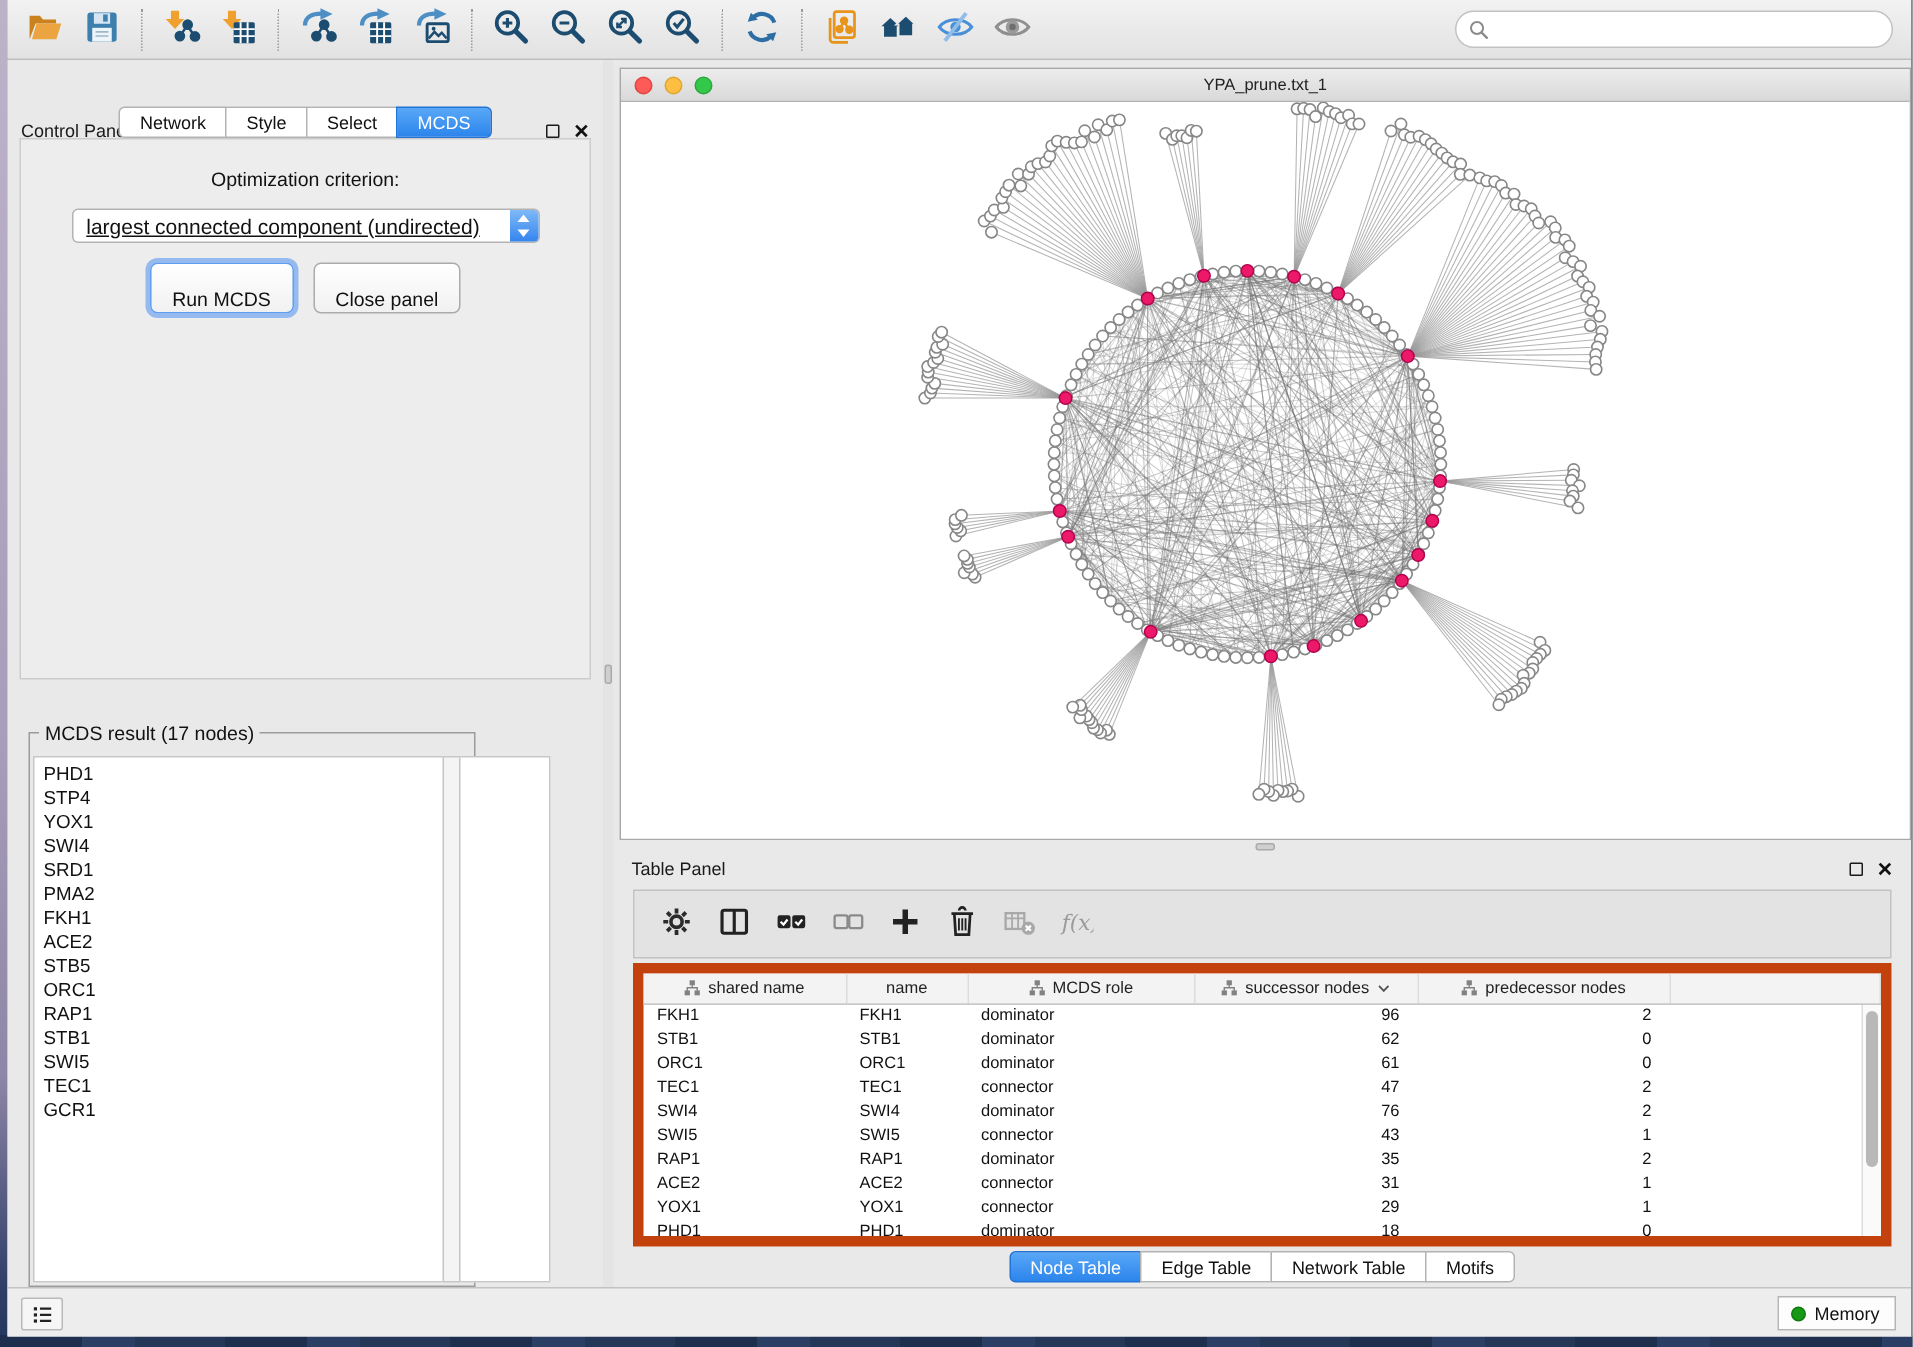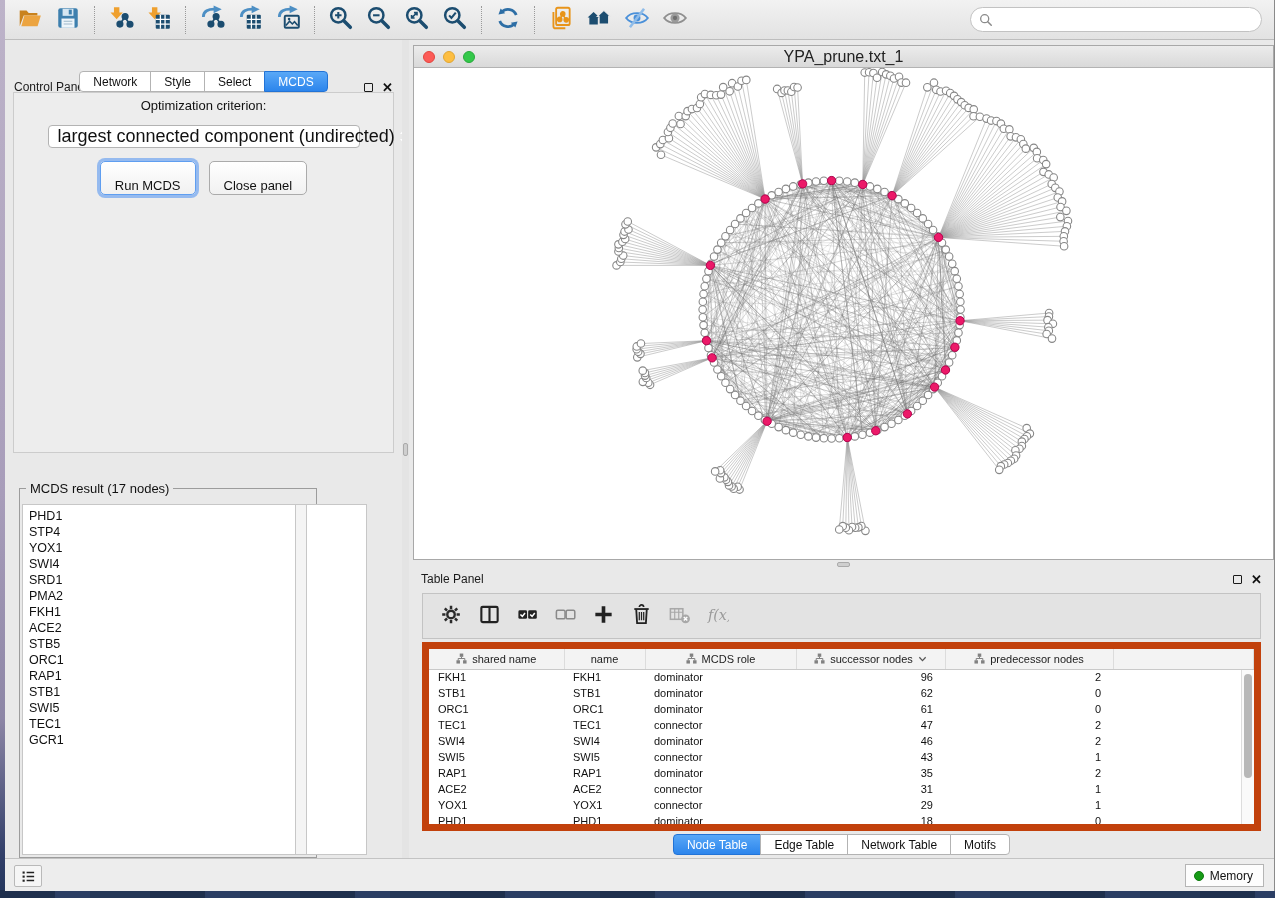--- a/index.html
+++ b/index.html
@@ -43,25 +43,25 @@
   .cp-tabs { position:absolute; left:0; top:31px; width:100%; display:flex; justify-content:center; }
   .seg-btn { height:21px; padding:0 13px; font-size:12px; background:#fff; color:#111;
     border:1px solid #b3b3b3; margin-left:-1px; cursor:pointer;
     font-family:"Liberation Sans",sans-serif; }
   .seg-btn:first-child { border-radius:4px 0 0 4px; margin-left:0; }
   .seg-btn:last-child { border-radius:0 4px 4px 0; }
   .seg-btn.active { background:linear-gradient(180deg,#59a8f7,#2c85ec); color:#fff; border-color:#2273d6;text-align:center; }
 
   .cp-content { position:absolute; left:8px; top:52px; width:381px; height:361px;
     background:#ededed; border:1px solid #cccccc; }
-  .opt-label { text-align:center; margin-top:5px; font-size:13px; color:#111; }
+  .opt-label { text-align:center; margin-top:19px; font-size:13px; color:#111; }
   .combo { position:relative; margin:12px auto 0; width:312px; height:23px; background:#fff;
     border:1px solid #b3b3b3; border-radius:4px; cursor:pointer;
     display:flex; align-items:center; }
-  .combo-text { flex:1; font-size:18px; color:#111; padding-left:9px; white-space:nowrap; }
+  .combo-text { flex:1; font-size:14px; color:#111; padding-left:9px; white-space:nowrap;text-decoration:underline; }
   .combo-cap { width:19px; height:21px; border-radius:0 3px 3px 0;
     background:linear-gradient(180deg,#7fb9f8,#3585ee); position:relative; }
   .combo-cap i { position:absolute; left:5px; width:0; height:0; border-left:4.5px solid transparent;
     border-right:4.5px solid transparent; }
   .combo-cap i.up { top:3px; border-bottom:5px solid #fff; }
   .combo-cap i.dn { bottom:3px; border-top:5px solid #fff; }
   .cp-buttons { display:flex; justify-content:center; gap:13px; margin-top:13px; }
   .push-btn { height:24px; padding:16px 14px; font-size:13px; color:#111;
     background:linear-gradient(180deg,#ffffff,#f1f1f1); border:1px solid #ababab;
     border-radius:5px; cursor:pointer; font-family:"Liberation Sans",sans-serif; }
@@ -86,21 +86,21 @@
   .right-area { position:absolute; left:404px; top:40px; right:0; bottom:33px; background:#e9e9e9; }
 
   .network-window { position:absolute; left:4px; top:5px; right:0; height:515px;
     border:1px solid #a8a8a8; background:#fff; }
   .net-titlebar { height:22px; background:linear-gradient(180deg,#ececec,#d9d9d9);
     border-bottom:1px solid #b3b3b3; position:relative; display:flex; align-items:center; justify-content:center; }
   .tl { position:absolute; top:5px; width:12px; height:12px; border-radius:50%; cursor:pointer; }
   .tl.red { left:9px; background:#fc5b57; border:1px solid #e2453f; }
   .tl.yellow { left:29px; background:#fdbe41; border:1px solid #e0a633; }
   .tl.green { left:49px; background:#34c84a; border:1px solid #28a93c; }
-  .net-title { font-size:16px; color:#222; }
+  .net-title { font-size:11px; color:#222; }
   .net-canvas { position:absolute; left:0; top:22px; right:0; bottom:0; background:#fff; }
   .net-canvas svg { width:100%; height:100%; display:block; }
 
   .h-splitter-grip { position:absolute; left:428px; top:522px; width:13px; height:5px;
     background:#cfcfcf; border:1px solid #aaa; border-radius:2px; cursor:row-resize; }
 
   
   .table-panel { position:absolute; left:0; right:0; top:527px; bottom:0; }
   .tp-head { height:24px; display:flex; align-items:center; padding:0 12px; }
   .tp-toolbar { position:absolute; left:13px; right:13px; top:26px; height:46px;
@@ -1454,21 +1454,21 @@
                 <td class="">TEC1</td>
                 <td class="">connector</td>
                 <td class="num">47</td>
                 <td class="num">2</td>
                 <td></td>
               </tr>
               <tr>
                 <td class="">SWI4</td>
                 <td class="">SWI4</td>
                 <td class="">dominator</td>
-                <td class="num">46</td>
+                <td class="num">76</td>
                 <td class="num">2</td>
                 <td></td>
               </tr>
               <tr>
                 <td class="">SWI5</td>
                 <td class="">SWI5</td>
                 <td class="">connector</td>
                 <td class="num">43</td>
                 <td class="num">1</td>
                 <td></td>

